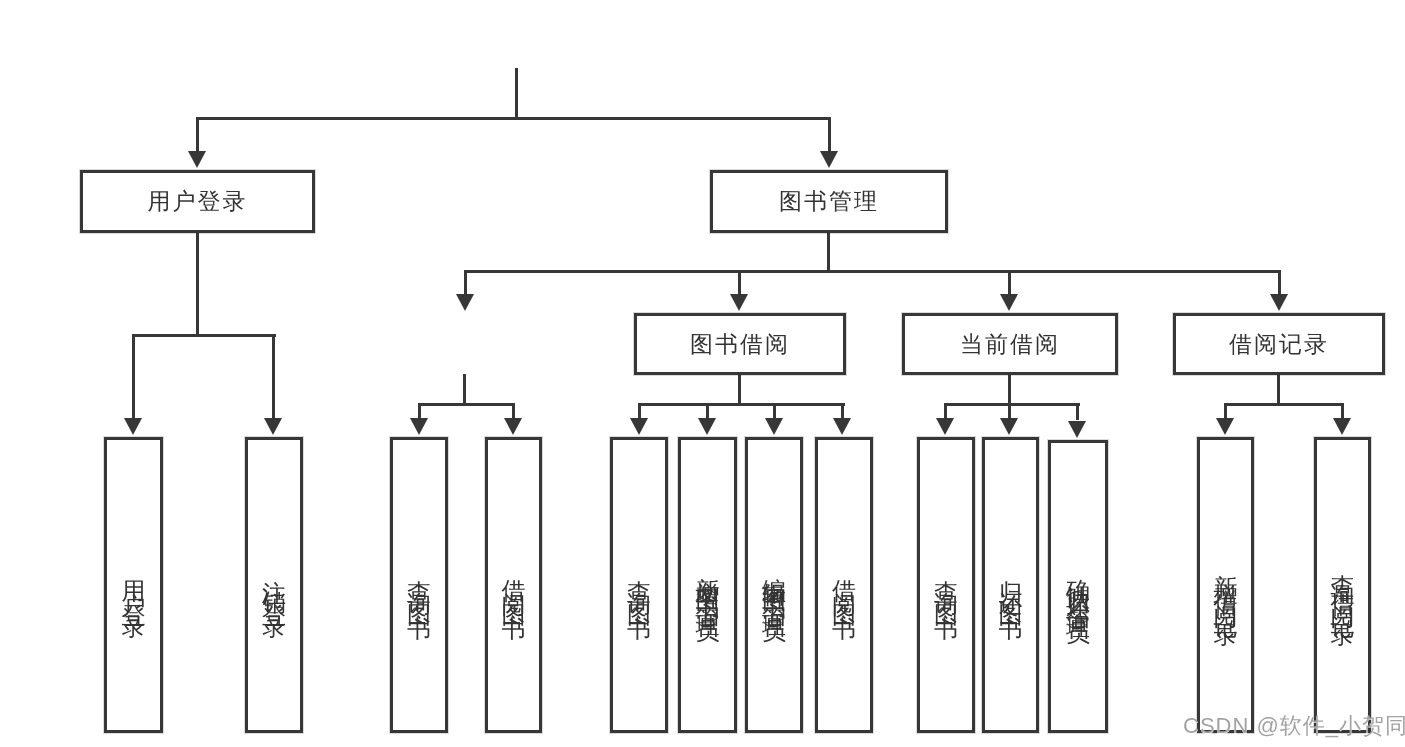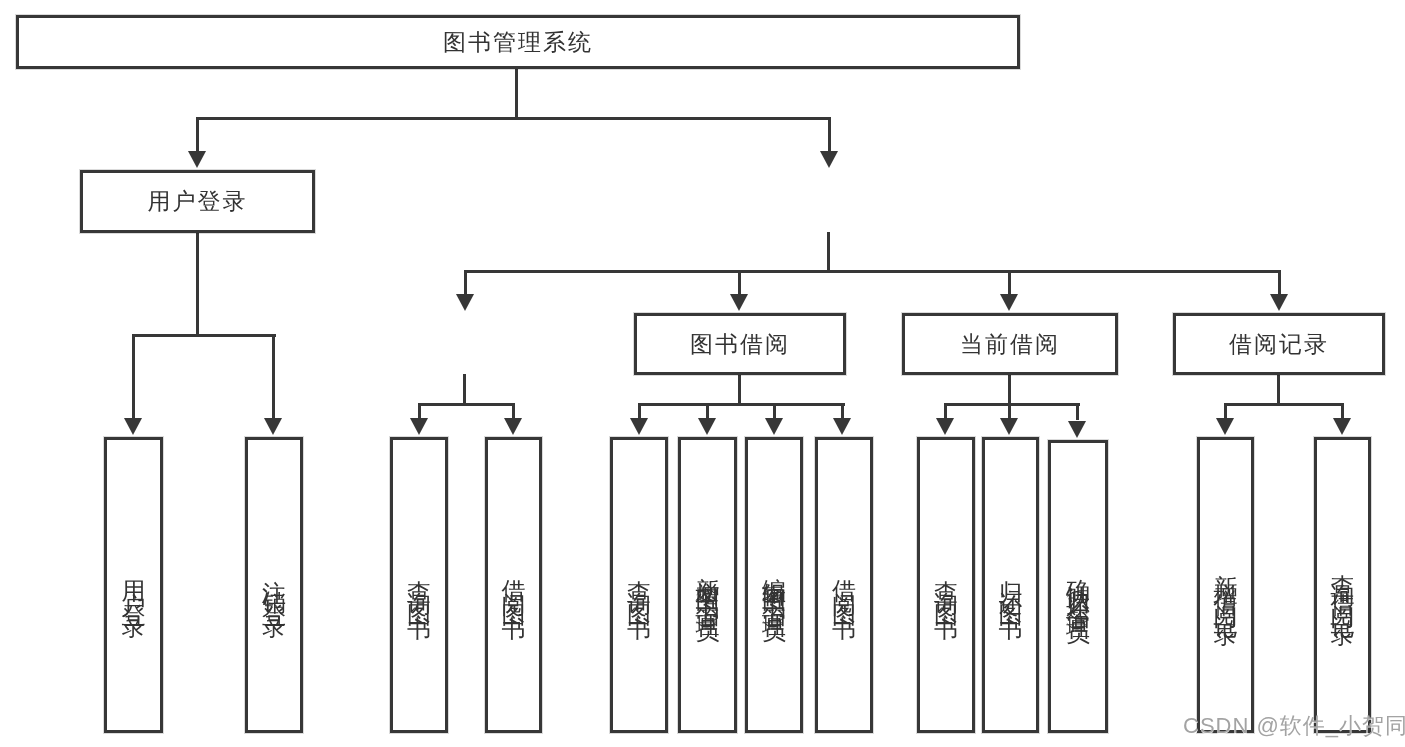--- a/index.html
+++ b/index.html
@@ -30,33 +30,33 @@
     position:absolute; left:1183px; top:711px; z-index:6;
     font-size:22px; color:#a3a3a3; letter-spacing:1px; white-space:nowrap;
     text-shadow:0 1px 0 rgba(255,255,255,0.85);
   }
 </style>
 </head>
 <body>
 
 <div class="canvas">
 
-  <div class="box hbox" style="left:16px;top:15px;width:1004px;height:54px">
-    <span>图书管理系统</span>
-  </div>
 
   <div class="vline" style="left:515px;top:68px;height:50px"></div>
   <div class="hline" style="left:196px;top:117px;width:635px"></div>
   <div class="vline" style="left:196px;top:117px;height:35px"></div>
   <div class="vline" style="left:828px;top:117px;height:35px"></div>
   <div class="arr" style="left:188px;top:151px"></div>
   <div class="arr" style="left:820px;top:151px"></div>
 
   <div class="box hbox" style="left:80px;top:170px;width:235px;height:63px">
     <span>用户登录</span>
+  </div>
+  <div class="box hbox" style="left:710px;top:170px;width:238px;height:63px">
+    <span>图书管理</span>
   </div>
 
   <div class="vline" style="left:196px;top:232px;height:105px"></div>
   <div class="hline" style="left:132px;top:334px;width:144px"></div>
   <div class="vline" style="left:132px;top:334px;height:85px"></div>
   <div class="vline" style="left:272px;top:334px;height:85px"></div>
   <div class="arr" style="left:124px;top:418px"></div>
   <div class="arr" style="left:264px;top:418px"></div>
 
   <div class="vline" style="left:827px;top:232px;height:41px"></div>

